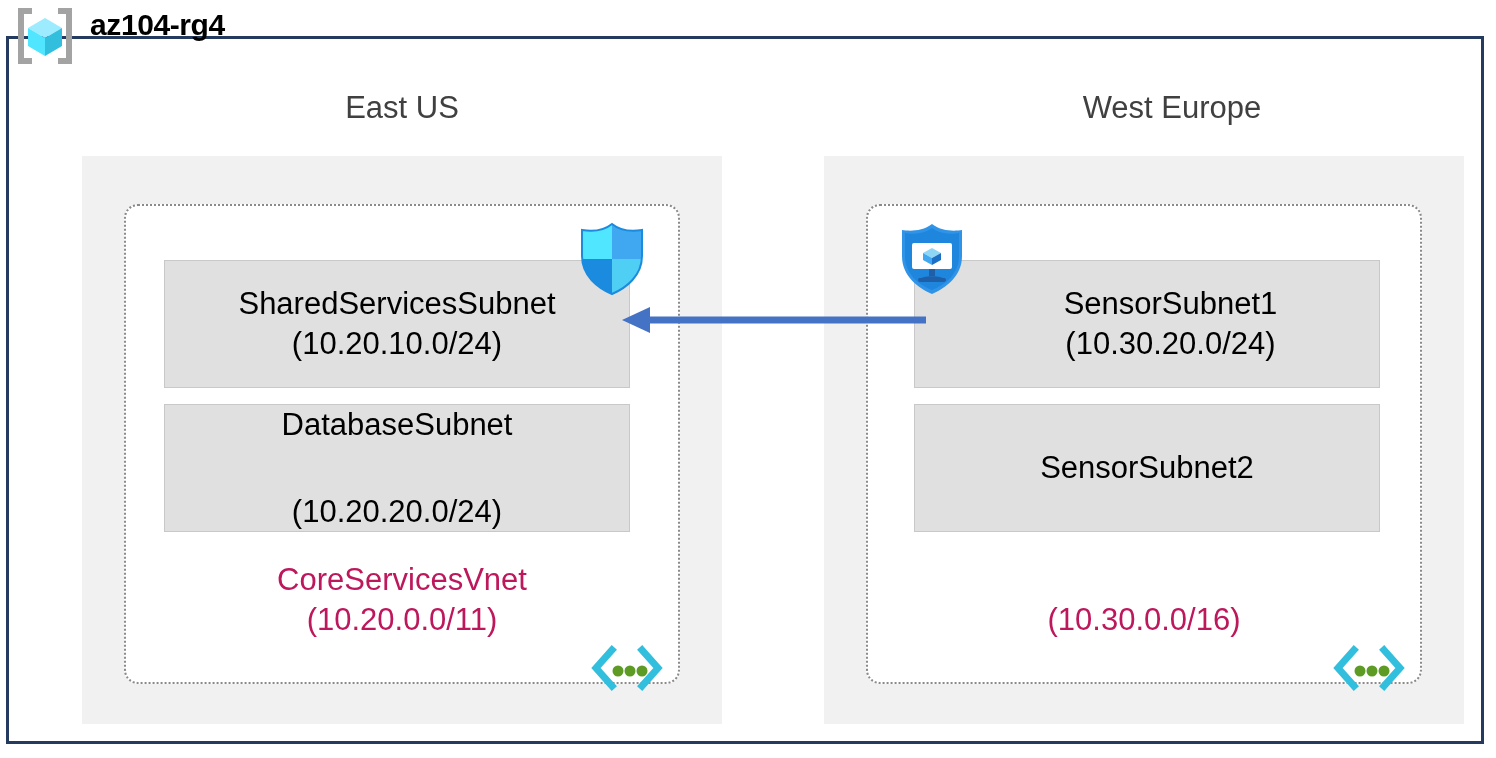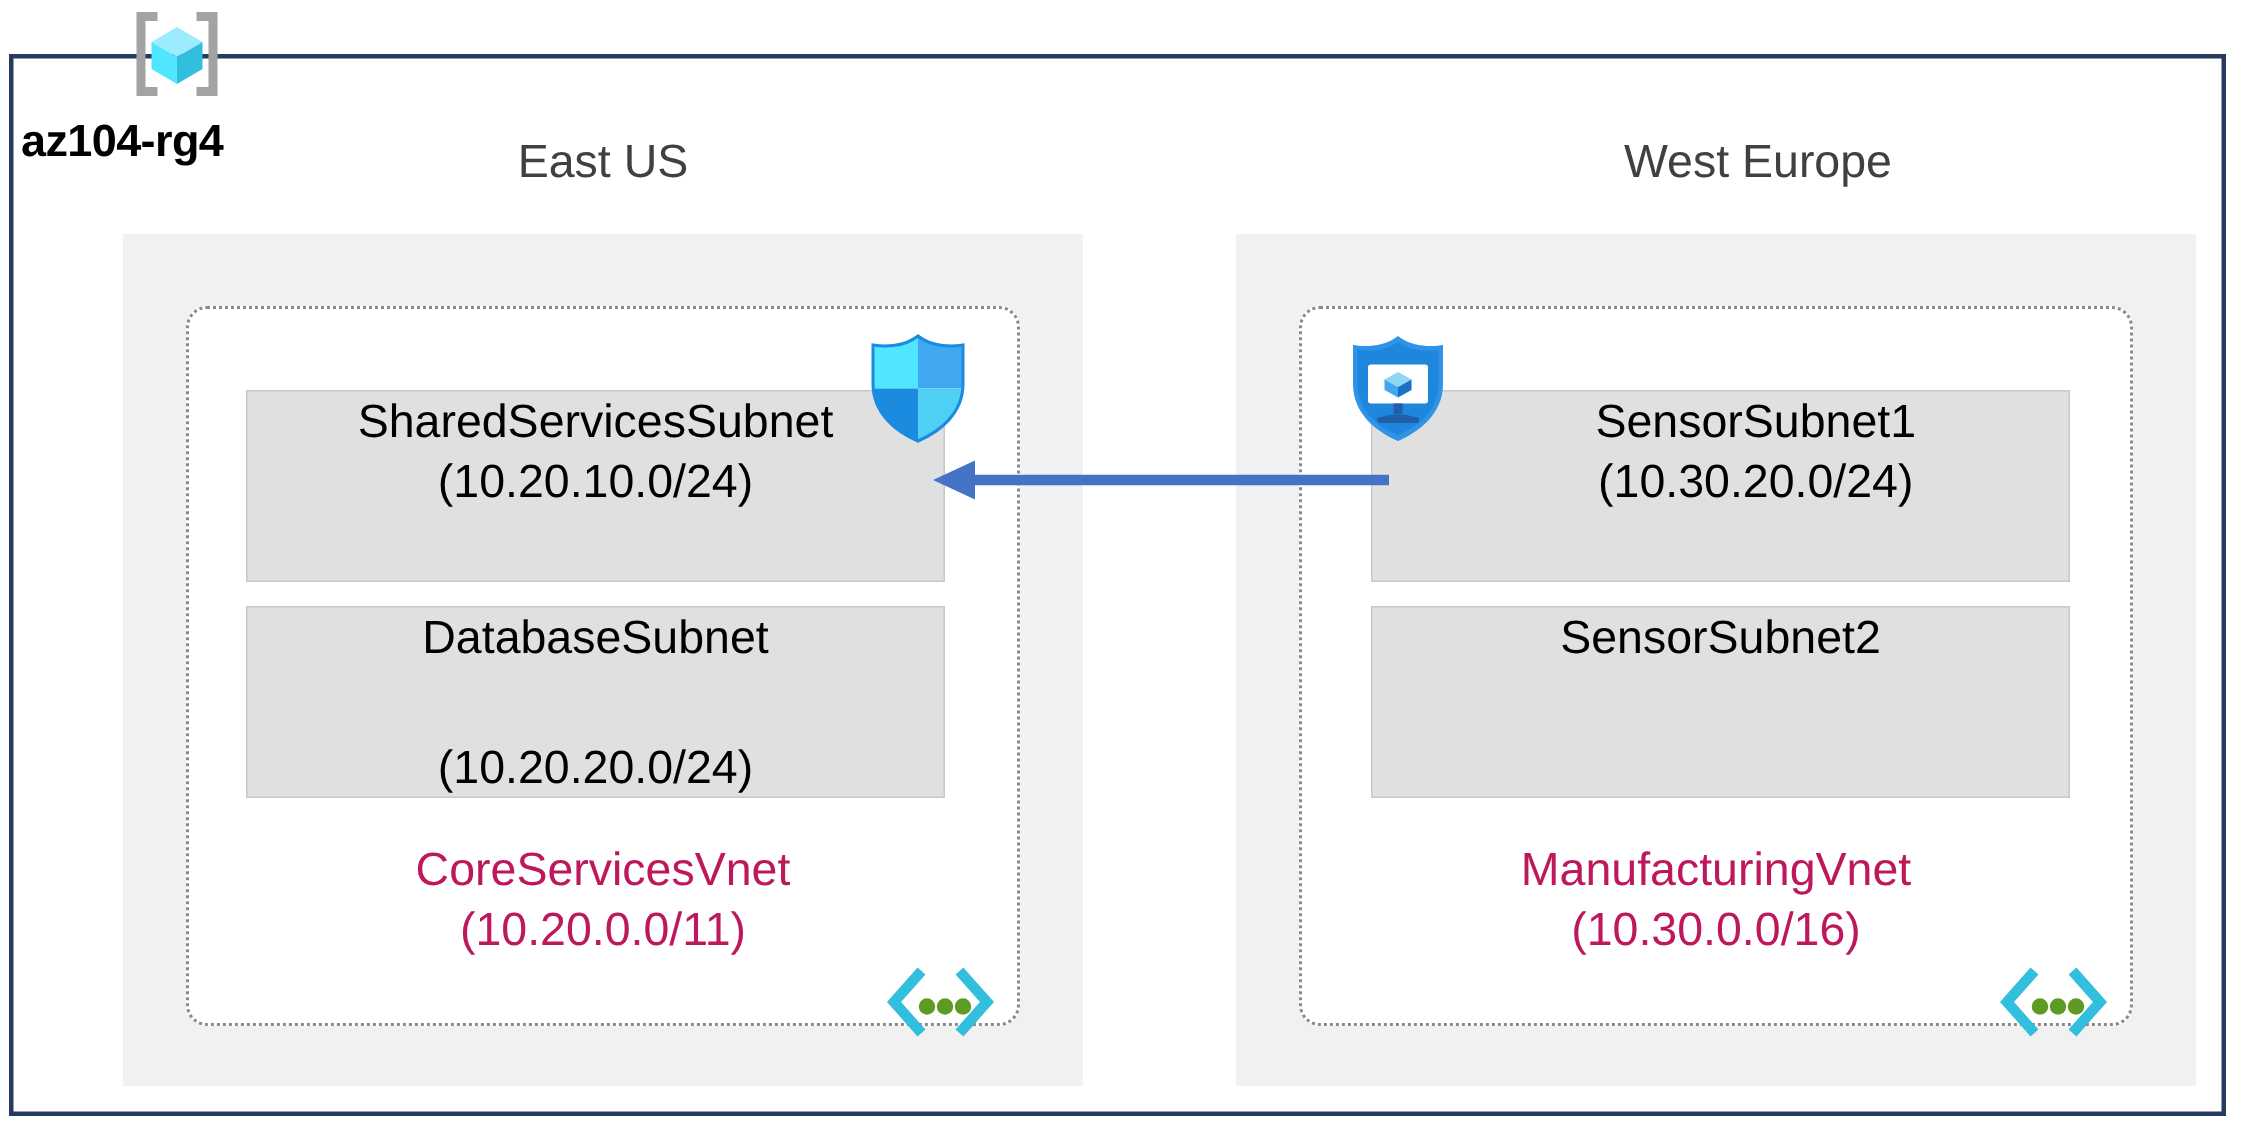--- a/index.html
+++ b/index.html
@@ -42,23 +42,22 @@
     background: #ffffff;
   }
 
   
   .rg-header {
     position: absolute;
     left: 14px;
     top: 8px;
     height: 56px;
     display: flex;
-    align-items: flex-end;
+    align-items: flex-start;
     gap: 14px;
-    flex-direction: column;
   }
   .rg-icon {
     width: 62px;
     height: 56px;
     position: relative;
     flex: 0 0 auto;
   }
   .rg-title {
     font-size: 30px;
     font-weight: bold;
@@ -128,21 +127,21 @@
   .subnet {
     position: absolute;
     width: 466px;
     height: 128px;
     background: #E0E0E0;
     border: 1px solid #C8C8C8;
     box-sizing: border-box;
     display: flex;
     flex-direction: column;
     align-items: center;
-    justify-content: flex-start;
+    justify-content: center;
     font-size: 31px;
     line-height: 40px;
     color: #000000;
     text-align: center;
   }
   .subnet .cidr { display: block; }
 
   #subnet-0-0 { left: 164px; top: 260px; }
   #subnet-0-1 { left: 164px; top: 404px; gap: 47px; }
   #subnet-1-0 { left: 914px; top: 260px; padding-left: 47px; }
@@ -224,21 +223,20 @@
     <span>DatabaseSubnet</span>
     <span class="cidr">(10.20.20.0/24)</span>
   </div>
 
   <div class="region-label" id="region-label-1">West Europe</div>
 
   <div class="region-box" id="region-box-1"></div>
 
   <div class="vnet-box" id="vnet-box-1">
     <div class="vnet-caption">
-      <span>ManufacturingVnet</span>
       <span class="cidr">(10.30.0.0/16)</span>
     </div>
     <span class="vnet-glyph">
       <svg width="74" height="48" viewBox="0 0 74 48">
         <path d="M22 6 L6 24 L22 42" fill="none" stroke="#32BEDD" stroke-width="7" stroke-linecap="square"></path>
         <path d="M52 6 L68 24 L52 42" fill="none" stroke="#32BEDD" stroke-width="7" stroke-linecap="square"></path>
         <circle cx="28" cy="27" r="5.5" fill="#5E9B24"></circle>
         <circle cx="40" cy="27" r="5.5" fill="#5E9B24"></circle>
         <circle cx="52" cy="27" r="5.5" fill="#5E9B24"></circle>
       </svg>

